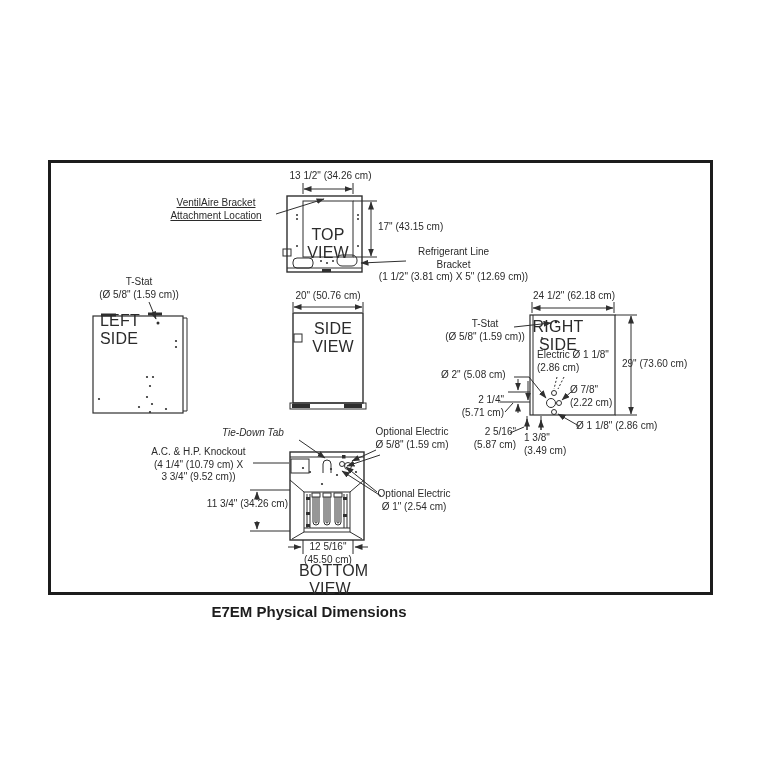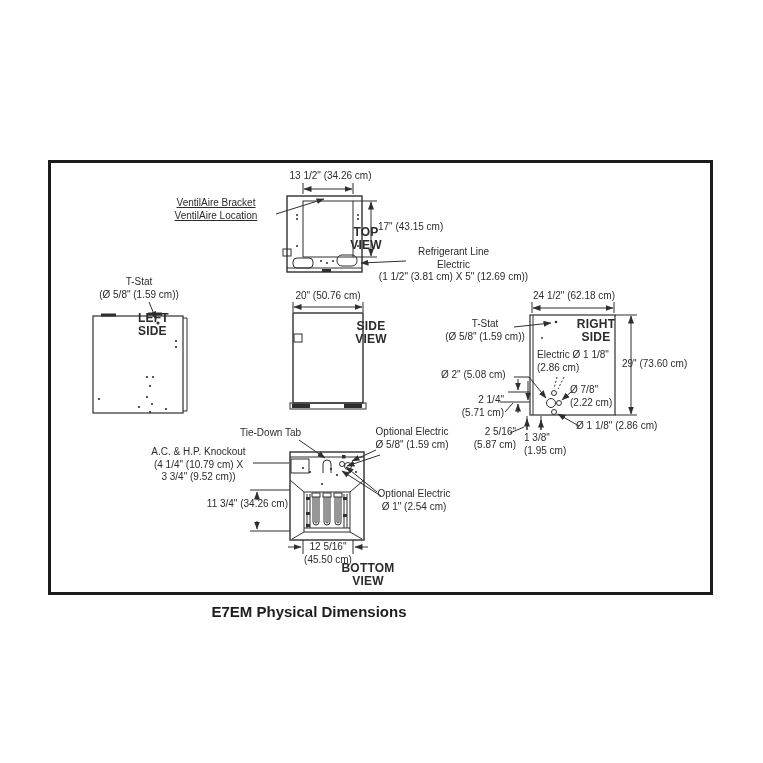--- a/index.html
+++ b/index.html
@@ -7,21 +7,21 @@
     width:763px;height:763px;position:relative;background:#ffffff;
     font-family:"Liberation Sans","DejaVu Sans",sans-serif;color:#2b2b2b;
   }
   .frame{
     position:absolute;left:48px;top:160px;width:659px;height:429px;
     border:3px solid #1c1c1c;background:#ffffff;
   }
   svg{position:absolute;left:0;top:0;}
   .lbl{position:absolute;font-size:10px;line-height:1.25;color:#2b2b2b;white-space:nowrap;}
   .lbl div{white-space:nowrap;}
-  .view-label{font-weight:bold;font-size:12px;line-height:1.12;letter-spacing:.2px;white-space:normal;margin-left:38px;}
+  .view-label{font-weight:normal;font-size:16px;line-height:1.12;letter-spacing:.2px;white-space:normal;}
   .title{position:absolute;font-size:15px;font-weight:bold;color:#1d1d1d;text-align:center;}
   .ta-c{text-align:center;} .ta-r{text-align:right;} .ta-l{text-align:left;}
 </style>
 </head>
 <body>
 
 <div class="frame"></div>
 
 <svg width="763" height="763" viewBox="0 0 763 763" fill="none" stroke="#2f2f2f" stroke-width="1">
   <defs>
@@ -209,30 +209,30 @@
     <line x1="353" y1="540" x2="353" y2="554"></line>
     <line x1="288" y1="547" x2="301" y2="547" marker-end="url(#ah)"></line>
     <line x1="368" y1="547" x2="355" y2="547" marker-end="url(#ah)"></line>
   </g>
 </svg>
 
 <div class="lbl ta-c" style="left:283px;top:170px;width:95px;">13 1/2" (34.26 cm)</div>
 
 <div class="lbl ta-c" style="left:157px;top:197px;width:118px;text-decoration:underline;">
   <div>VentilAire Bracket</div>
-  <div>VentilAire Location</div>
+  <div>Attachment Location</div>
 </div>
 
 <div class="lbl view-label ta-c" style="left:302px;top:226px;width:52px;">TOP VIEW</div>
 
 <div class="lbl ta-l" style="left:378px;top:221px;width:80px;">17" (43.15 cm)</div>
 
 <div class="lbl ta-c" style="left:376px;top:246px;width:155px;">
   <div>Refrigerant Line</div>
-  <div>Electric</div>
+  <div>Bracket</div>
   <div>(1 1/2" (3.81 cm) X 5" (12.69 cm))</div>
 </div>
 
 <div class="lbl ta-c" style="left:93px;top:276px;width:92px;">
   <div>T-Stat</div>
   <div>(Ø 5/8" (1.59 cm))</div>
 </div>
 
 <div class="lbl view-label ta-l" style="left:100px;top:312px;width:55px;">LEFT SIDE</div>
 
@@ -268,26 +268,26 @@
   <div>(2.22 cm)</div>
 </div>
 
 <div class="lbl ta-r" style="left:466px;top:426px;width:50px;">
   <div>2 5/16"</div>
   <div>(5.87 cm)</div>
 </div>
 
 <div class="lbl ta-l" style="left:524px;top:432px;width:48px;">
   <div>1 3/8"</div>
-  <div>(1.95 cm)</div>
+  <div>(3.49 cm)</div>
 </div>
 
 <div class="lbl ta-l" style="left:576px;top:420px;width:90px;">Ø 1 1/8" (2.86 cm)</div>
 
-<div class="lbl ta-l" style="left:240px;top:427px;width:75px;">Tie-Down Tab</div>
+<div class="lbl ta-l" style="left:222px;top:427px;width:75px;font-style:italic;">Tie-Down Tab</div>
 
 <div class="lbl ta-c" style="left:368px;top:426px;width:88px;">
   <div>Optional Electric</div>
   <div>Ø 5/8" (1.59 cm)</div>
 </div>
 
 <div class="lbl ta-c" style="left:141px;top:446px;width:115px;">
   <div>A.C. &amp; H.P. Knockout</div>
   <div>(4 1/4" (10.79 cm) X</div>
   <div>3 3/4" (9.52 cm))</div>

